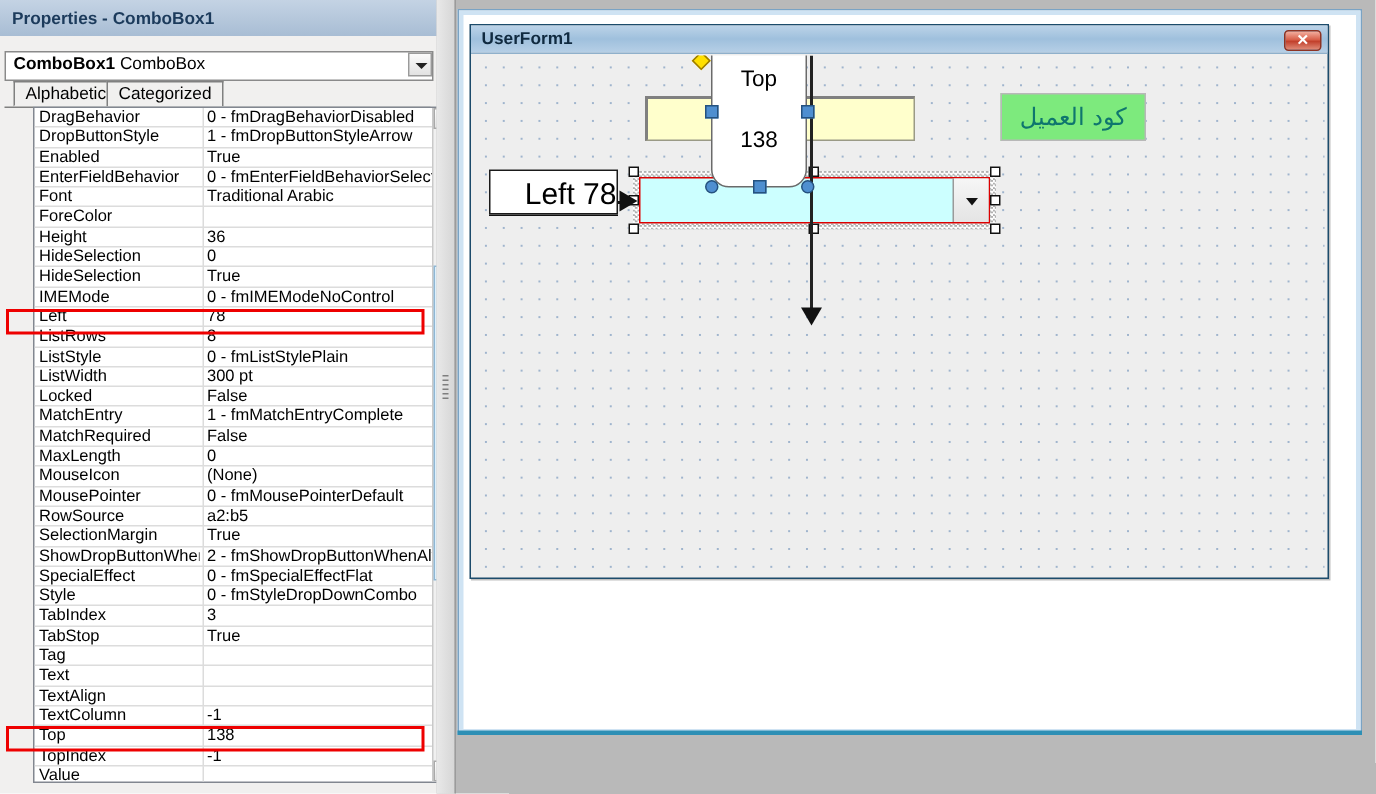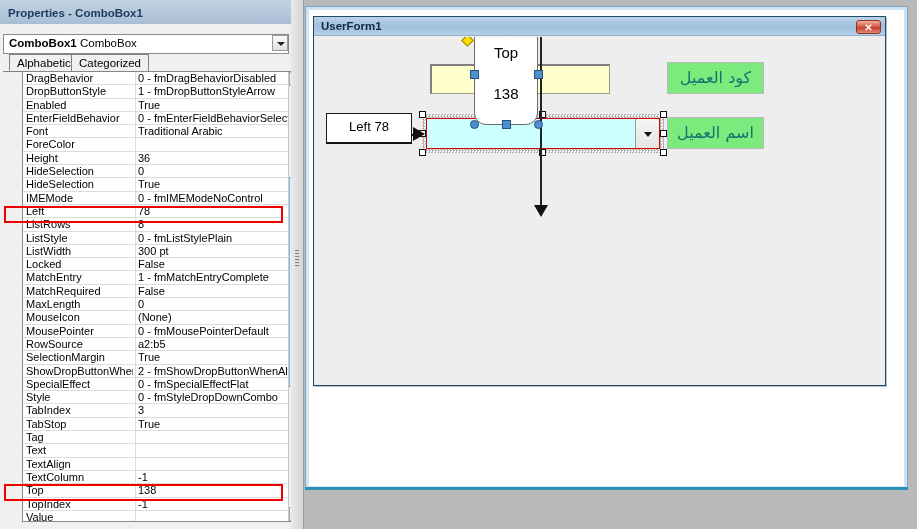--- a/index.html
+++ b/index.html
@@ -232,21 +232,21 @@
     border-left:7px solid transparent;border-right:7px solid transparent;
     border-top:12px solid #111;z-index:5;
   }
   
   .callout-left{
     position:absolute;left:10px;top:76px;width:86px;height:30px;
     background:#ffffff;border:1.5px solid #1a1a1a;box-sizing:border-box;
     z-index:6;text-align:center;
   }
   .callout-left span{
-    display:block;margin-top:5px;font-size:13px;white-space:nowrap;
+    display:block;margin-top:5px;font-size:20px;white-space:nowrap;text-align:right;
   }
   .h-arrow-line{
     position:absolute;left:10px;top:105px;width:86px;height:1.6px;
     background:#111;z-index:5;
   }
   .h-arrow-line2{
     position:absolute;left:96px;top:97px;width:7px;height:1.6px;
     background:#111;z-index:5;
   }
   .h-arrow-head{
@@ -499,21 +499,20 @@
         <div class="uf-close">
           <div class="x">✕</div>
         </div>
       </div>
 
       <div class="uf-canvas">
 
         <div class="tb-yellow"></div>
 
         <div class="lbl-green" id="lbl-code">كود العميل</div>
-        <div class="lbl-green" id="lbl-name">اسم العميل</div>
 
         <div class="cb-sel-wrap">
           <div class="cb-hatch"></div>
           <div class="cb-body">
             <div class="cb-drop">
               <i></i>
             </div>
           </div>
           <div class="handle" style="left:0px;top:0px;"></div>
           <div class="handle" style="left:120px;top:0px;"></div>

